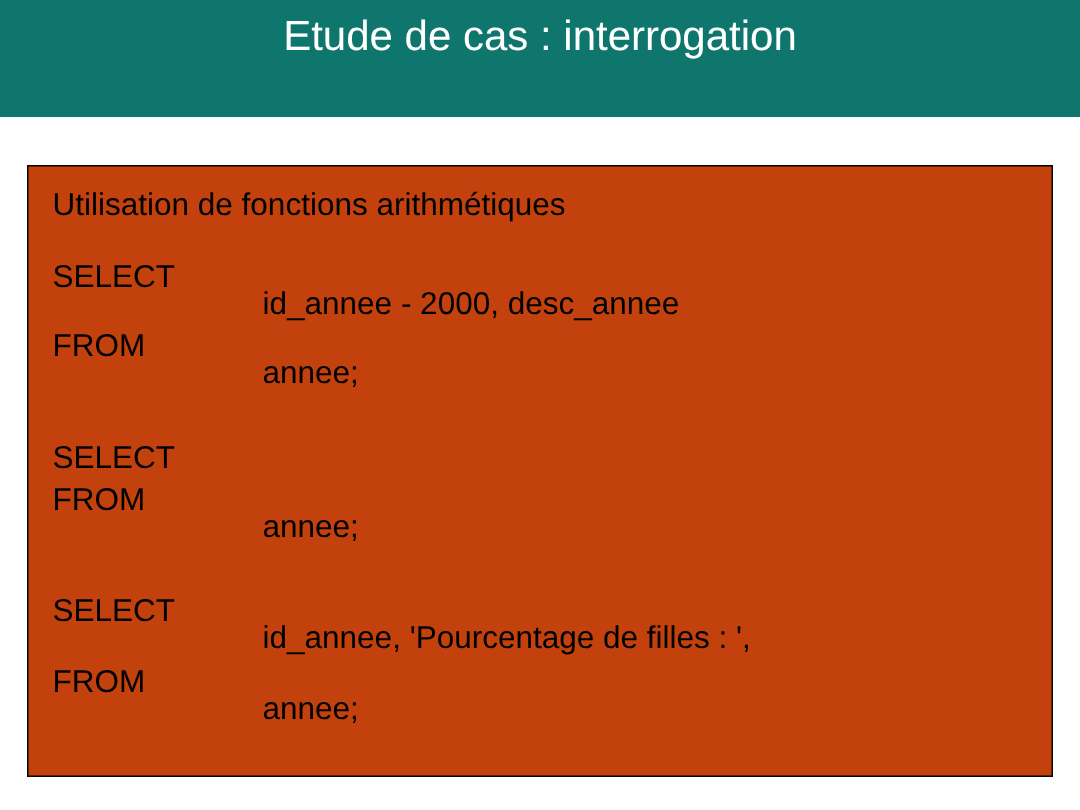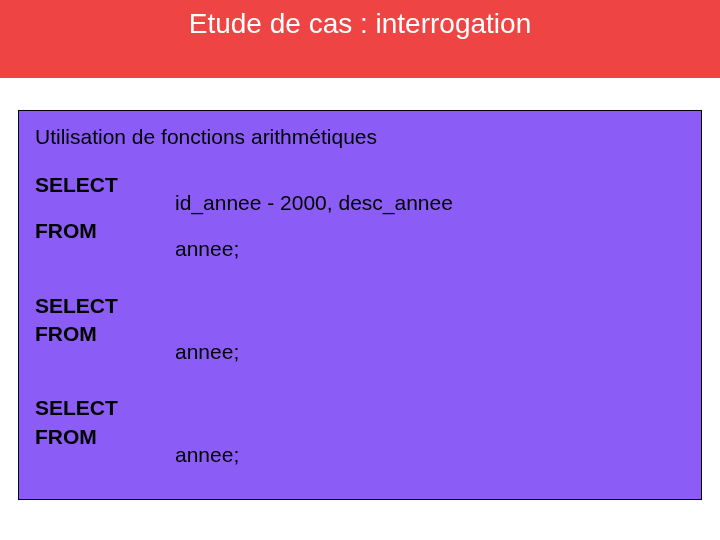--- a/index.html
+++ b/index.html
@@ -6,36 +6,36 @@
   body {
     width: 720px;
     height: 540px;
     font-family: Arial, Helvetica, sans-serif;
     background: #ffffff;
     overflow: hidden;
   }
   .title-bar {
     width: 100%;
     height: 78px;
-    background: #ef4444;
+    background: #0f766e;
     display: flex;
     align-items: flex-start;
     justify-content: center;
     padding-top: 8px;
   }
   .title-text {
     color: #ffffff;
     font-size: 28px;
     font-weight: normal;
   }
   .content-area {
     padding: 32px 18px 0 18px;
   }
   .yellow-box {
-    background: #8b5cf6;
+    background: #c2410c;
     border: 1px solid #000000;
     padding: 14px 16px 30px 16px;
   }
   .box-title {
     font-size: 21px;
     font-weight: normal;
     color: #000000;
     margin-bottom: 22px;
   }
   .query-block {
@@ -45,21 +45,21 @@
     margin-bottom: 0;
   }
   .query-row {
     display: flex;
     align-items: flex-start;
     line-height: 1.35;
   }
   .keyword-col {
     width: 140px;
     flex-shrink: 0;
-    font-weight: bold;
+    font-weight: normal;
     font-size: 21px;
     color: #000000;
   }
   .value-col {
     font-weight: normal;
     font-size: 21px;
     color: #000000;
     margin-top: 18px;
   }
 </style>
@@ -91,20 +91,21 @@
       </div>
       <div class="query-row">
         <div class="keyword-col">FROM</div>
         <div class="value-col">annee;</div>
       </div>
     </div>
 
     <div class="query-block">
       <div class="query-row">
         <div class="keyword-col">SELECT</div>
+        <div class="value-col">id_annee,  'Pourcentage de filles : ',</div>
       </div>
       <div class="query-row">
         <div class="keyword-col">FROM</div>
         <div class="value-col">annee;</div>
       </div>
     </div>
 
   </div>
 </div>
 

